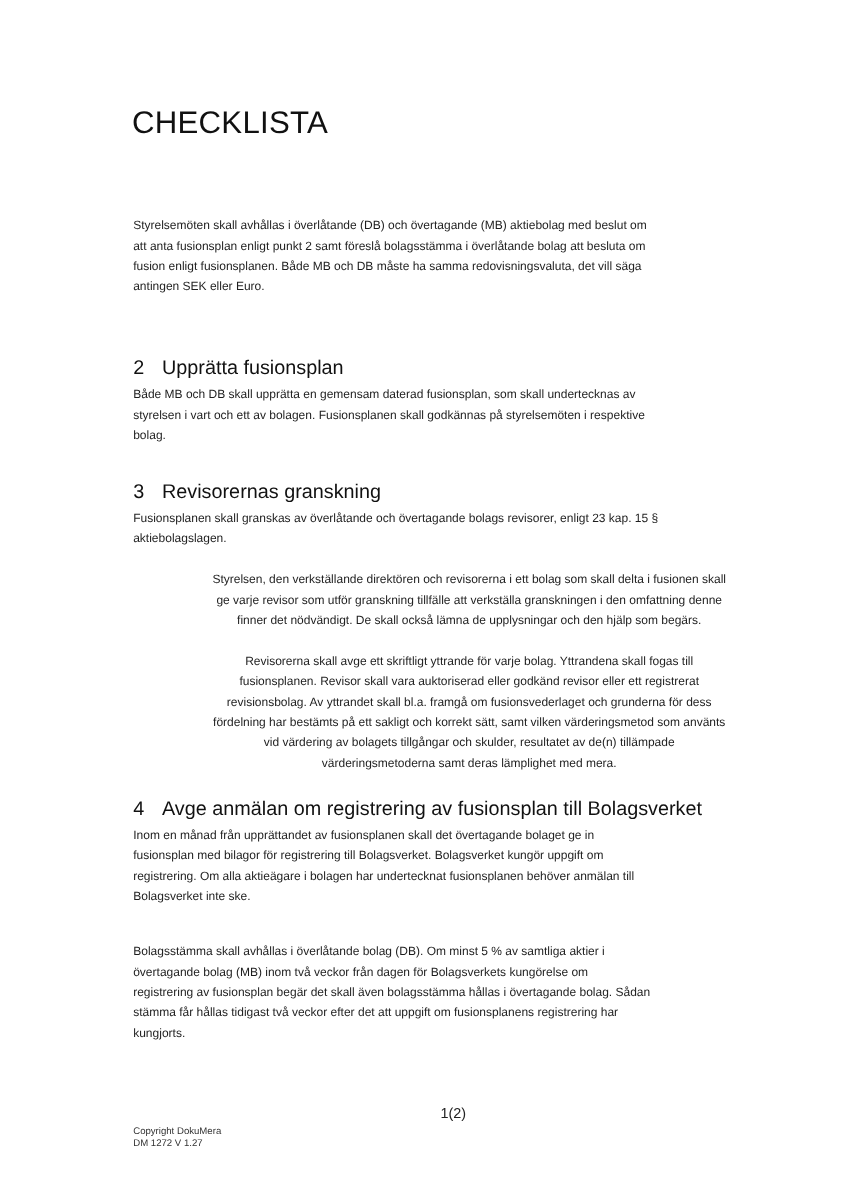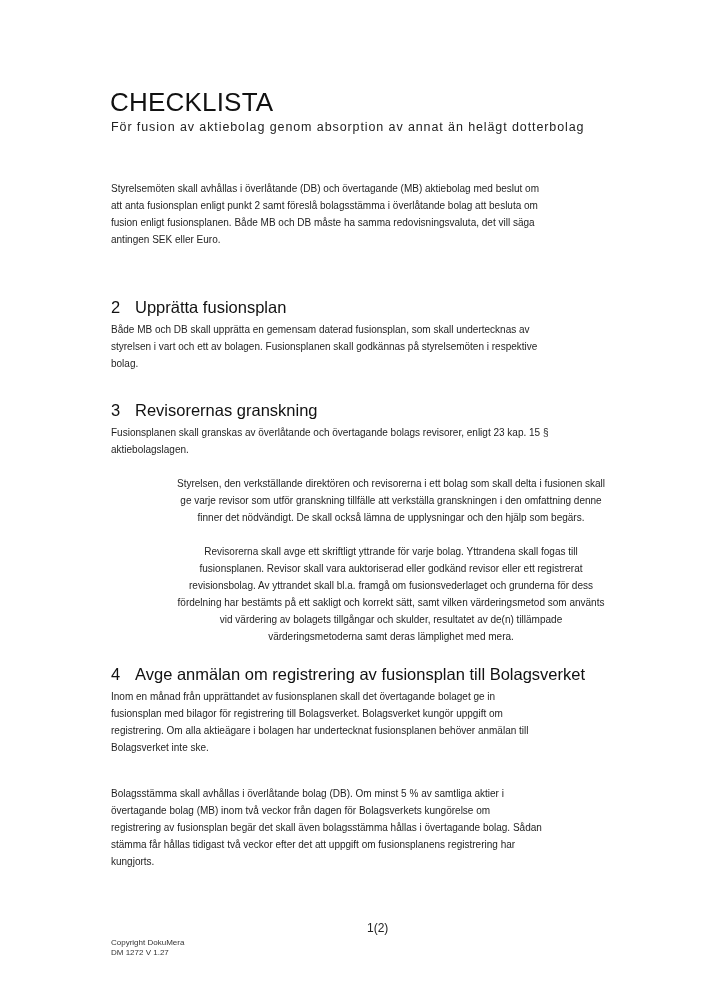--- a/index.html
+++ b/index.html
@@ -16,21 +16,20 @@
   .para { font-size: 10px; line-height: 17px; margin: 0; color: #1e1e1e; white-space: pre-line; }
   .para + .para { margin-top: 17px; text-align: center; }
   .pagenum { position: absolute; left: 342px; top: 921px; font-size: 12px; color: #222; }
   .footer { position: absolute; left: 86px; top: 938px; font-size: 8px; line-height: 10px; color: #333; }
 </style>
 </head>
 <body>
 
 <div class="page">
   <h1 class="title">CHECKLISTA</h1>
-  <p class="subtitle">För fusion av aktiebolag genom absorption av annat än helägt dotterbolag</p>
 
   <div class="section" style="top:180px;">
     <p class="para">Styrelsemöten skall avhållas i överlåtande (DB) och övertagande (MB) aktiebolag med beslut om
 att anta fusionsplan enligt punkt 2 samt föreslå bolagsstämma i överlåtande bolag att besluta om
 fusion enligt fusionsplanen. Både MB och DB måste ha samma redovisningsvaluta, det vill säga
 antingen SEK eller Euro.</p>
   </div>
 
   <div class="section" style="top:298px;">
     <h2 class="heading"><span class="num">2</span><span>Upprätta fusionsplan</span></h2>

